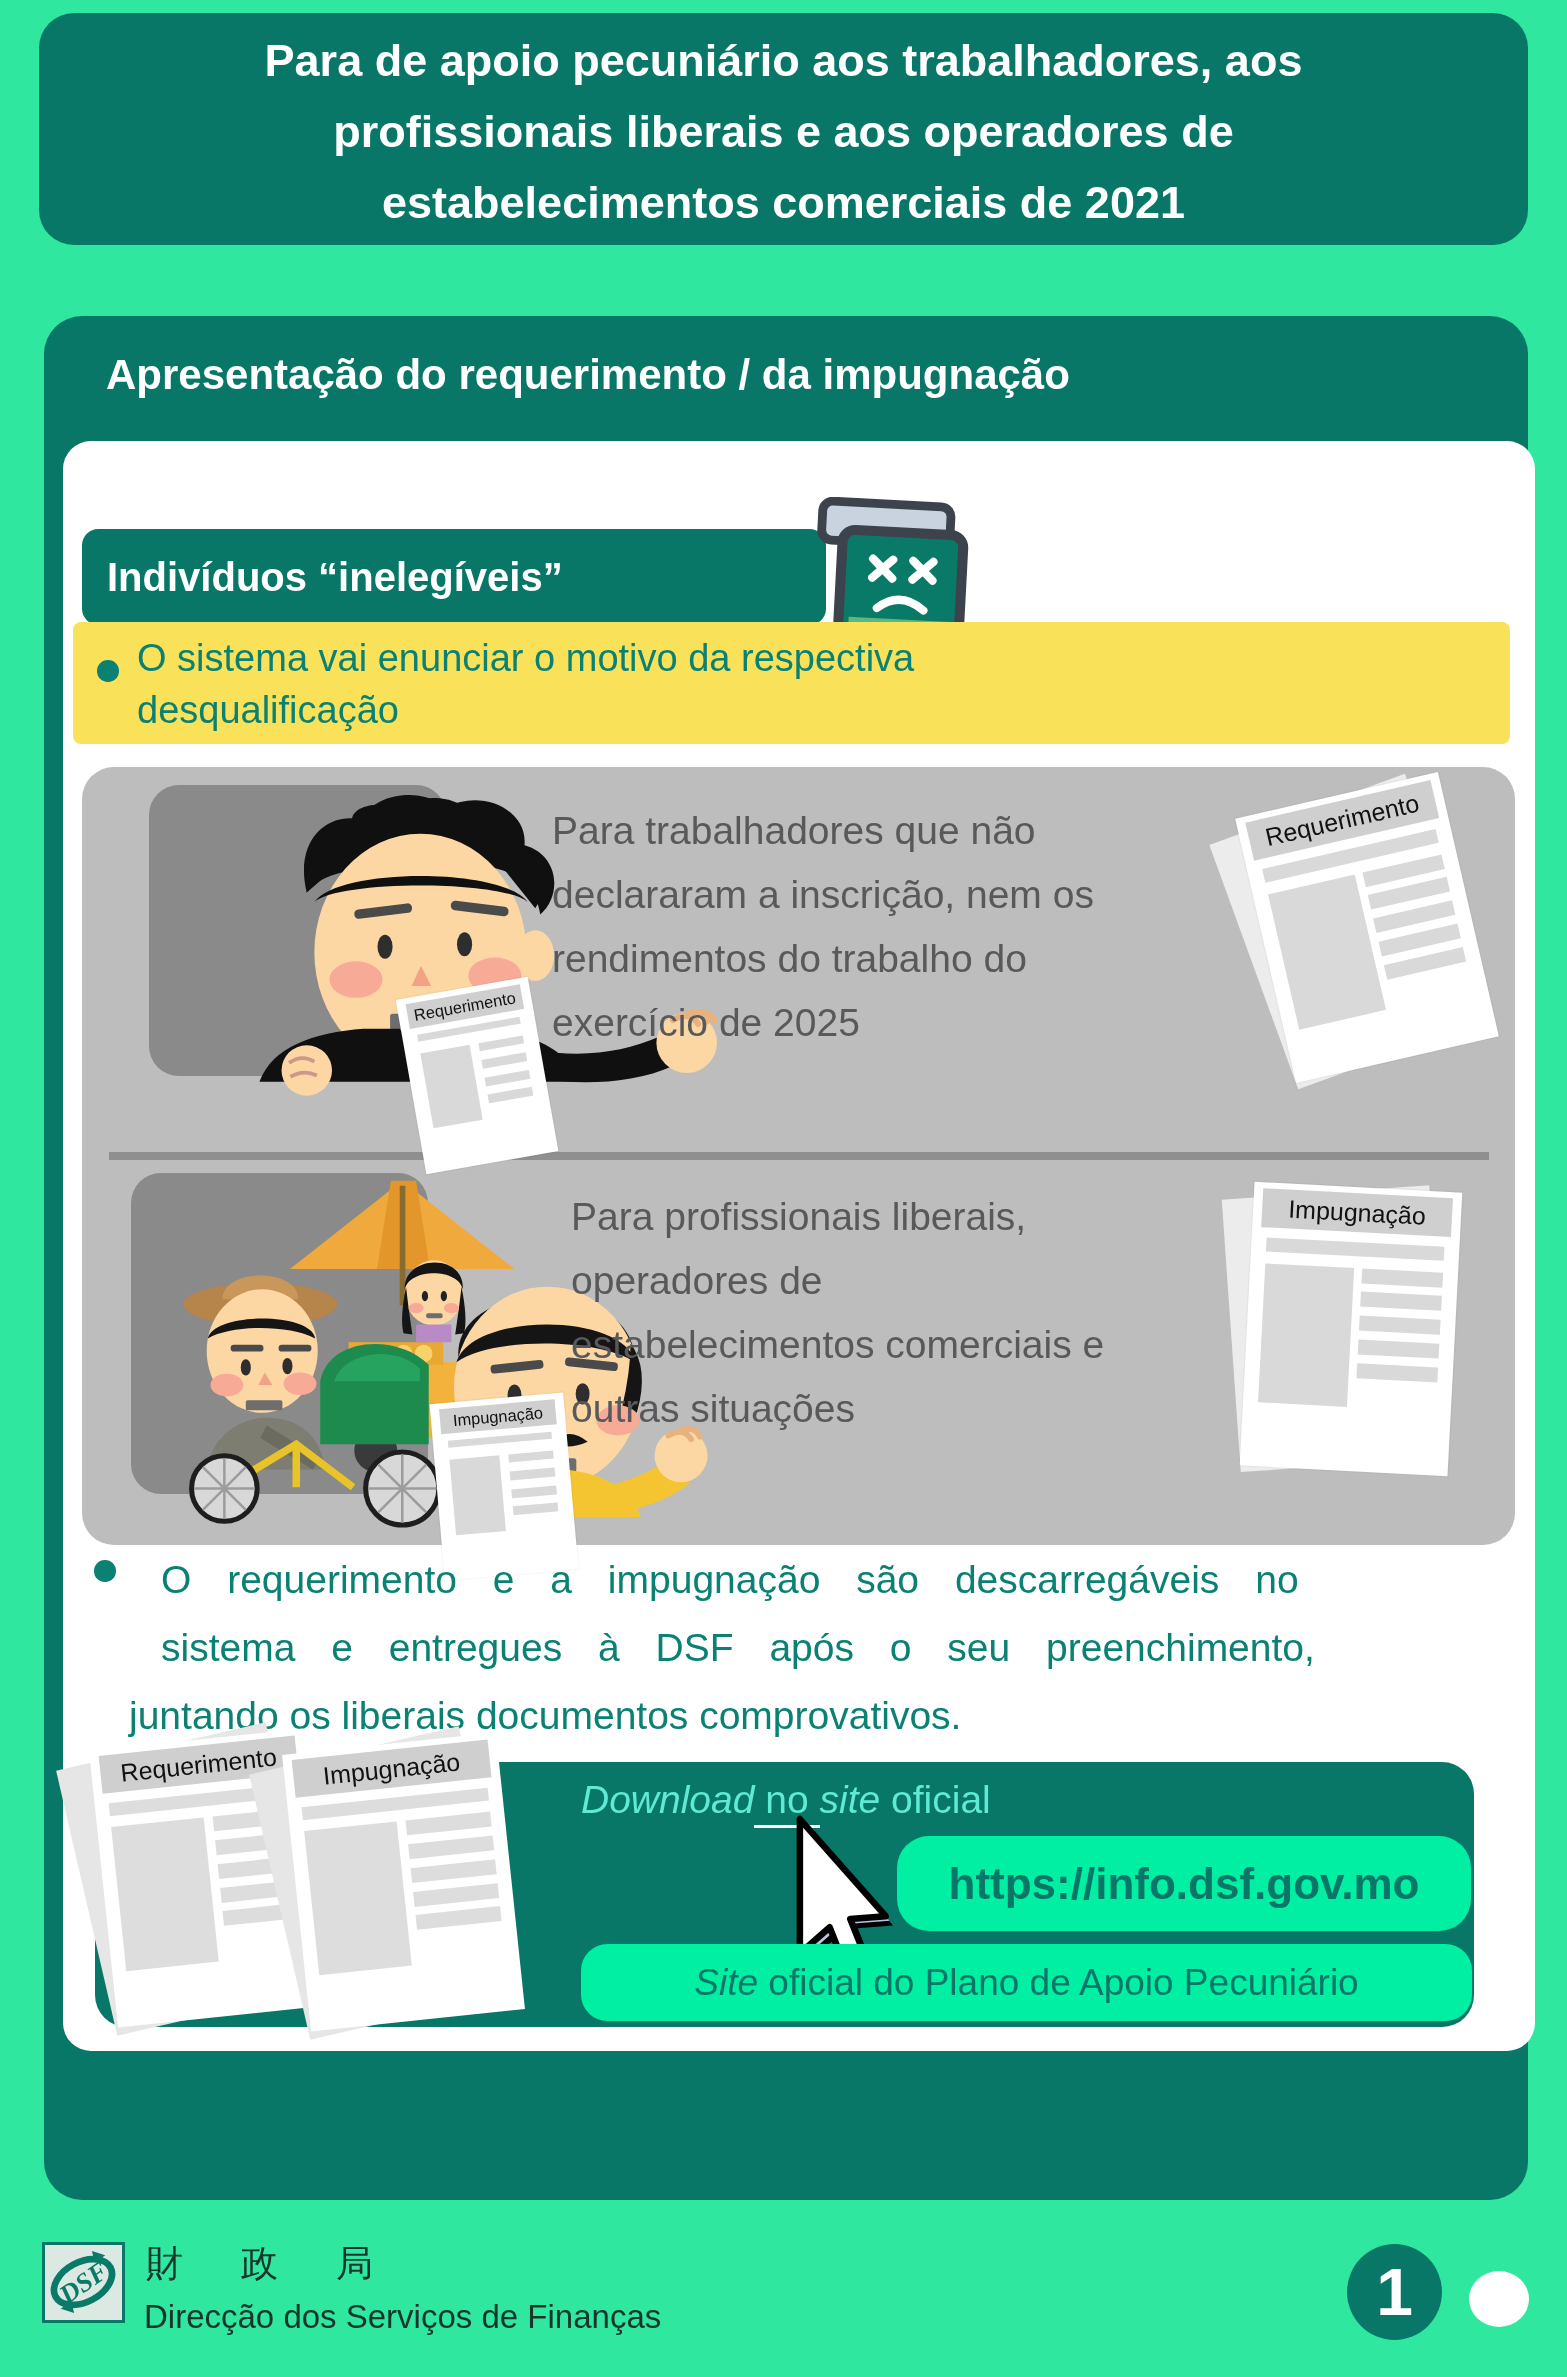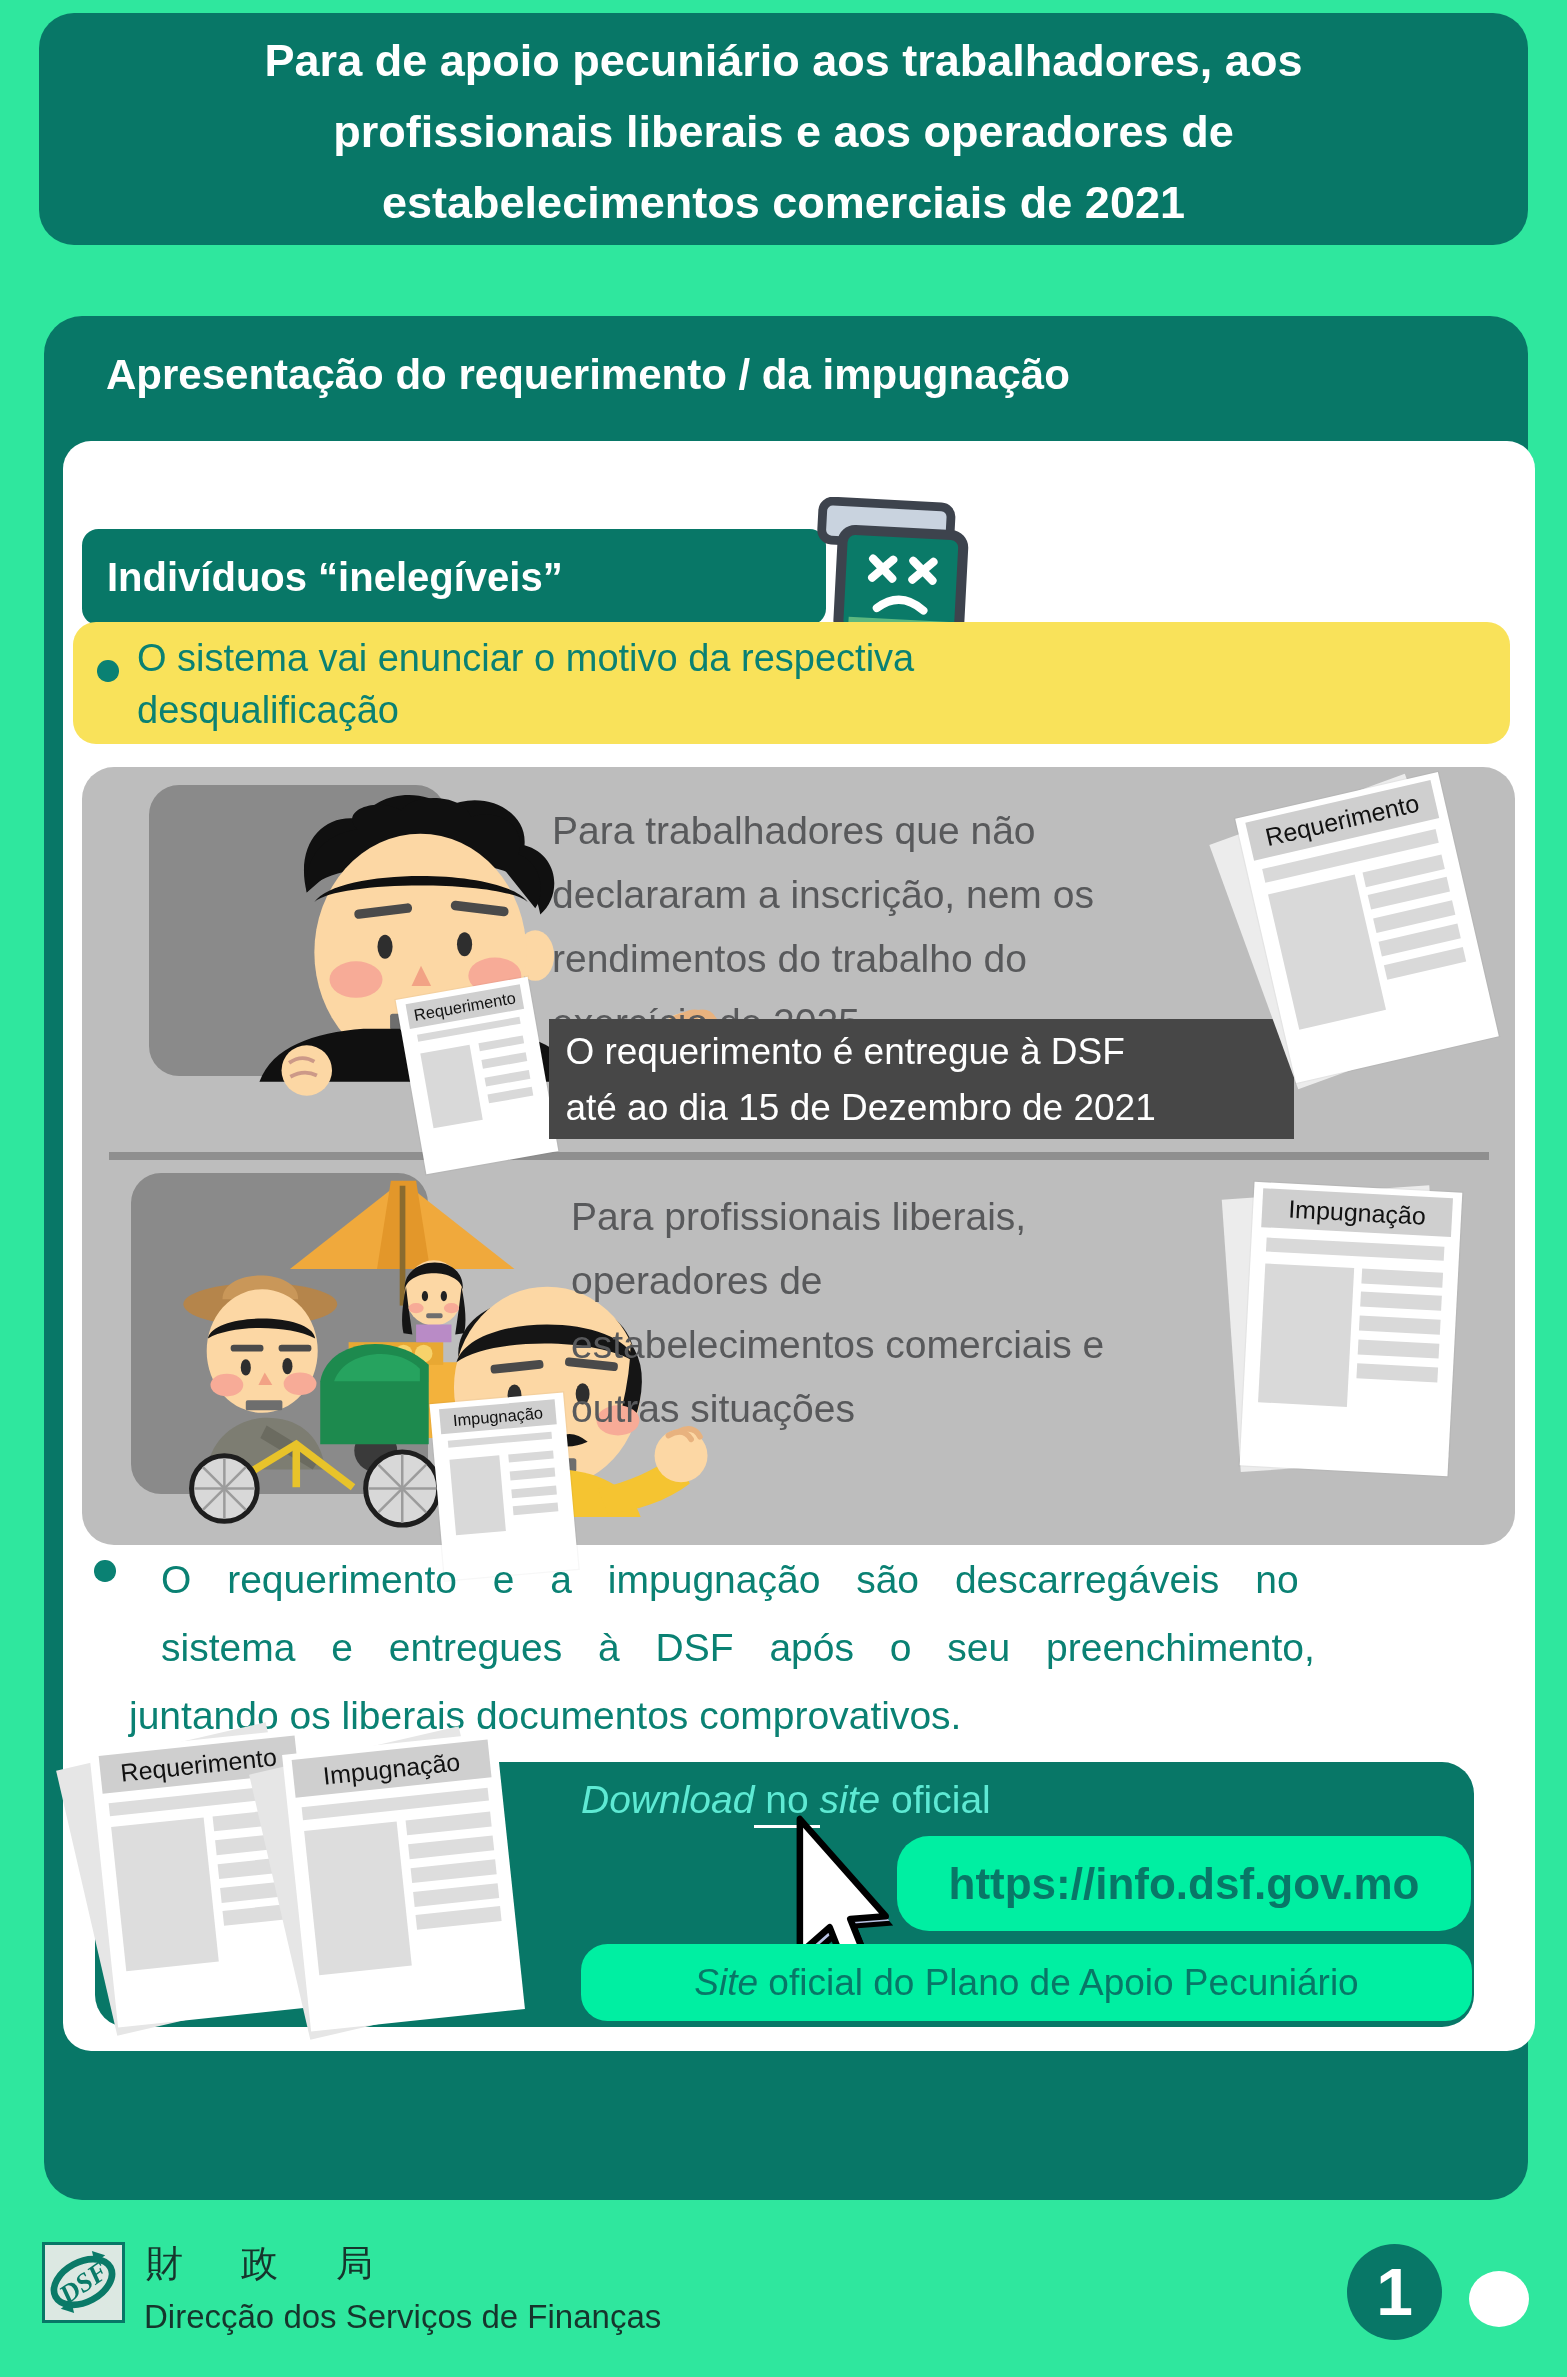--- a/index.html
+++ b/index.html
@@ -33,21 +33,21 @@
     background:#fff;border-radius:28px;}
 
   
   .inelig-label{position:absolute;left:19px;top:88px;width:744px;height:96px;
     background:var(--dark_teal);border-radius:16.4px;color:#fff;font-size:40px;
     font-weight:bold;line-height:96px;padding-left:25px;}
   .book-icon{position:absolute;left:739px;top:56px;width:189px;height:146px;}
 
   
   .yellow-note{position:absolute;left:10px;top:181px;width:1437px;height:122px;
-    background:var(--yellow);border-radius:23px;}
+    background:var(--yellow);border-radius:8px;}
   .yellow-note .dot{position:absolute;left:24px;top:38px;width:21.5px;height:21.5px;
     border-radius:50%;background:var(--teal_text);}
   .yellow-note .txt{position:absolute;left:64px;top:10px;color:var(--teal_text);
     font-size:38px;line-height:52px;}
 
   
   .silver{position:absolute;left:19px;top:326px;width:1433px;height:778px;
     background:var(--silver);border-radius:32px;}
   .divider{position:absolute;left:26.5px;top:385px;width:1380px;height:7.6px;background:#8F8F8F;}
   .cartoon-box{position:absolute;background:var(--inner_gray);border-radius:30px;}
@@ -219,24 +219,20 @@
         </div>
       </div>
 
       <div class="case-text c1text">
         <div>Para trabalhadores que não</div>
         <div>declararam a inscrição, nem os</div>
         <div>rendimentos do trabalho do</div>
         <div>exercício de 2025</div>
       </div>
 
-      <div class="deadline">
-        <div>O requerimento é entregue à DSF</div>
-        <div>até ao dia 15 de Dezembro de 2021</div>
-      </div>
 
       <div class="doc sidedoc1">
         <div class="back"></div>
         <div class="sheet">
           <div class="band">Requerimento</div>
           <div class="ln"></div>
           <div class="cols">
               <div class="colA"></div>
               <div class="colB">
                 <div></div>

